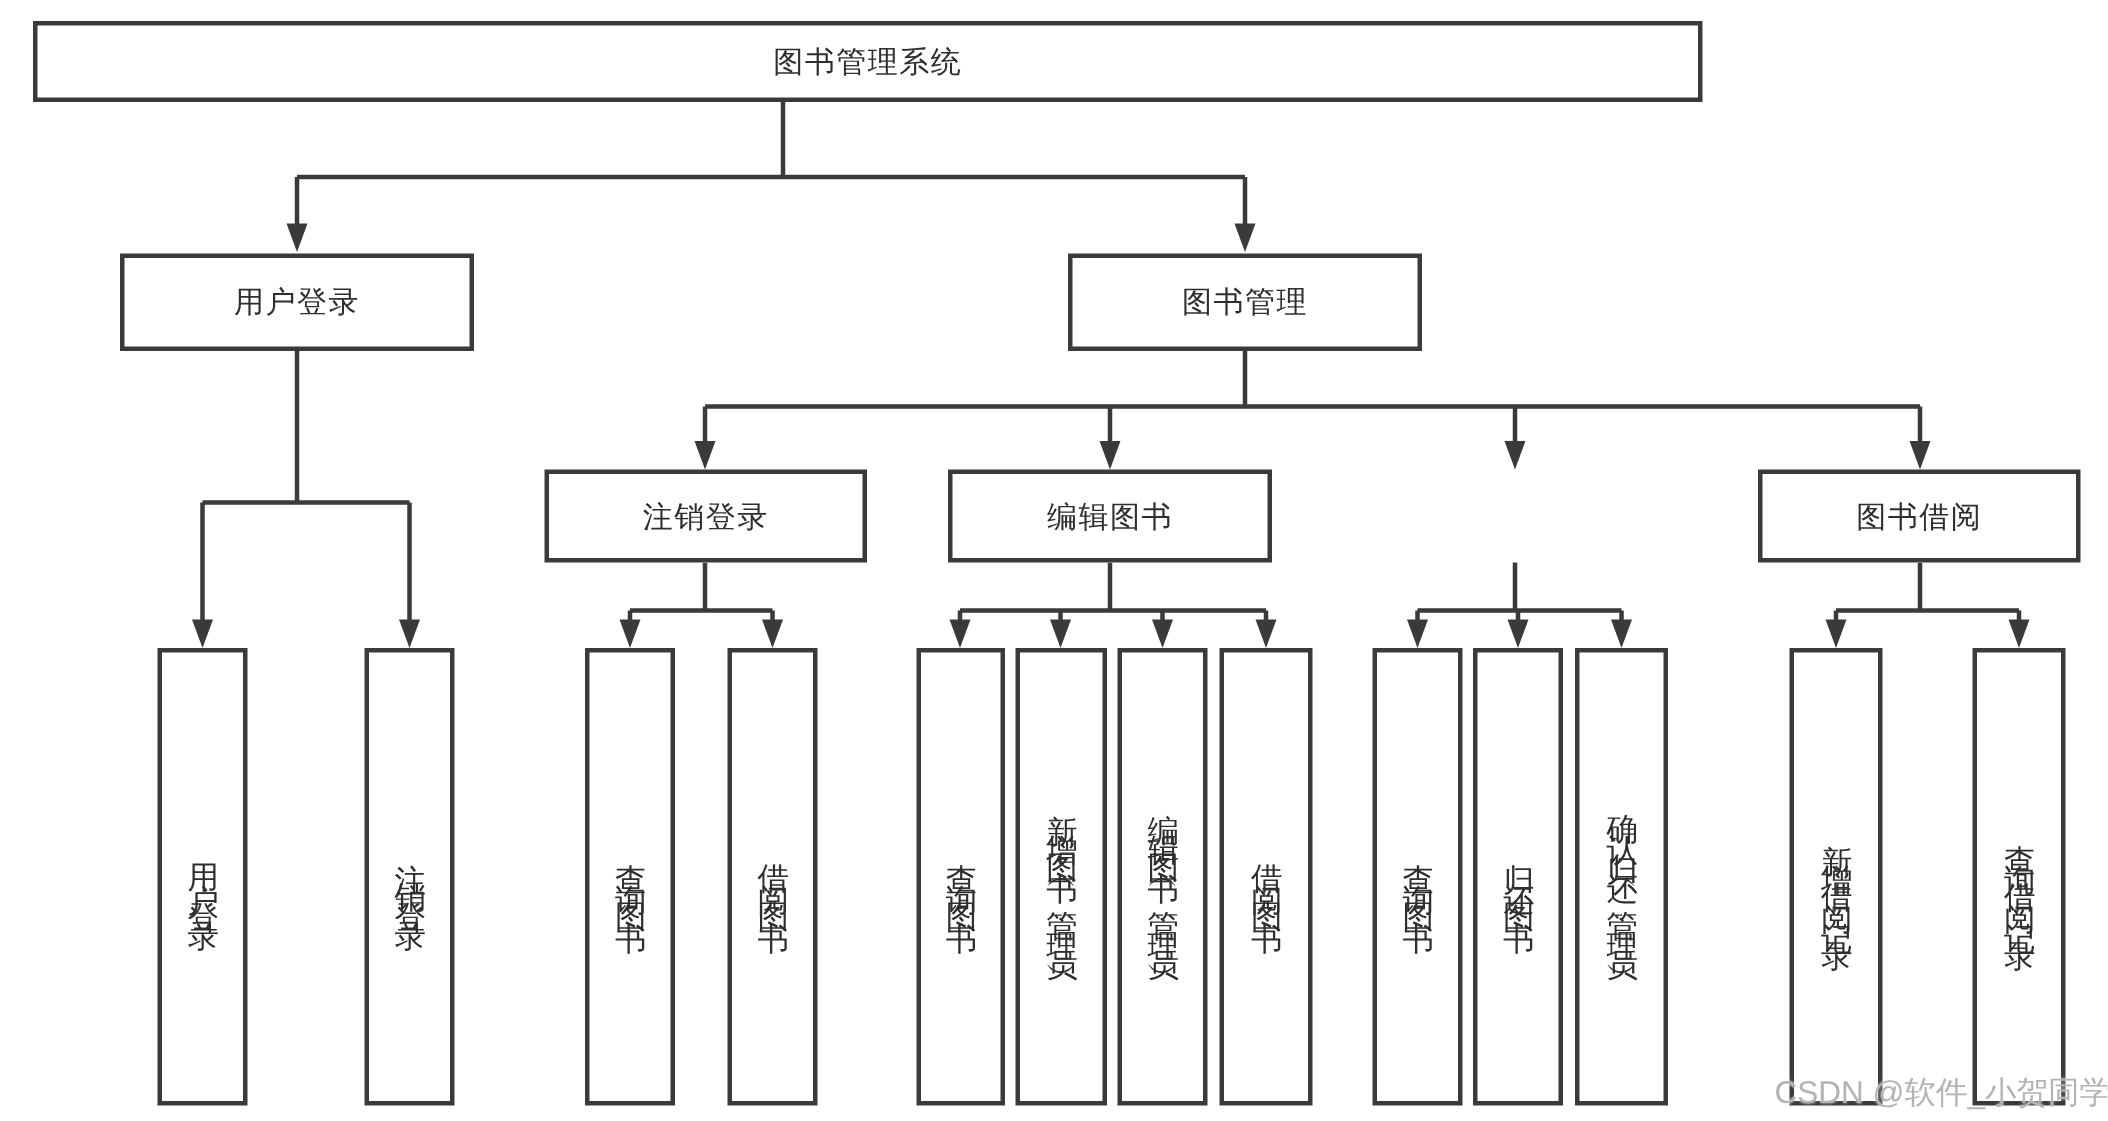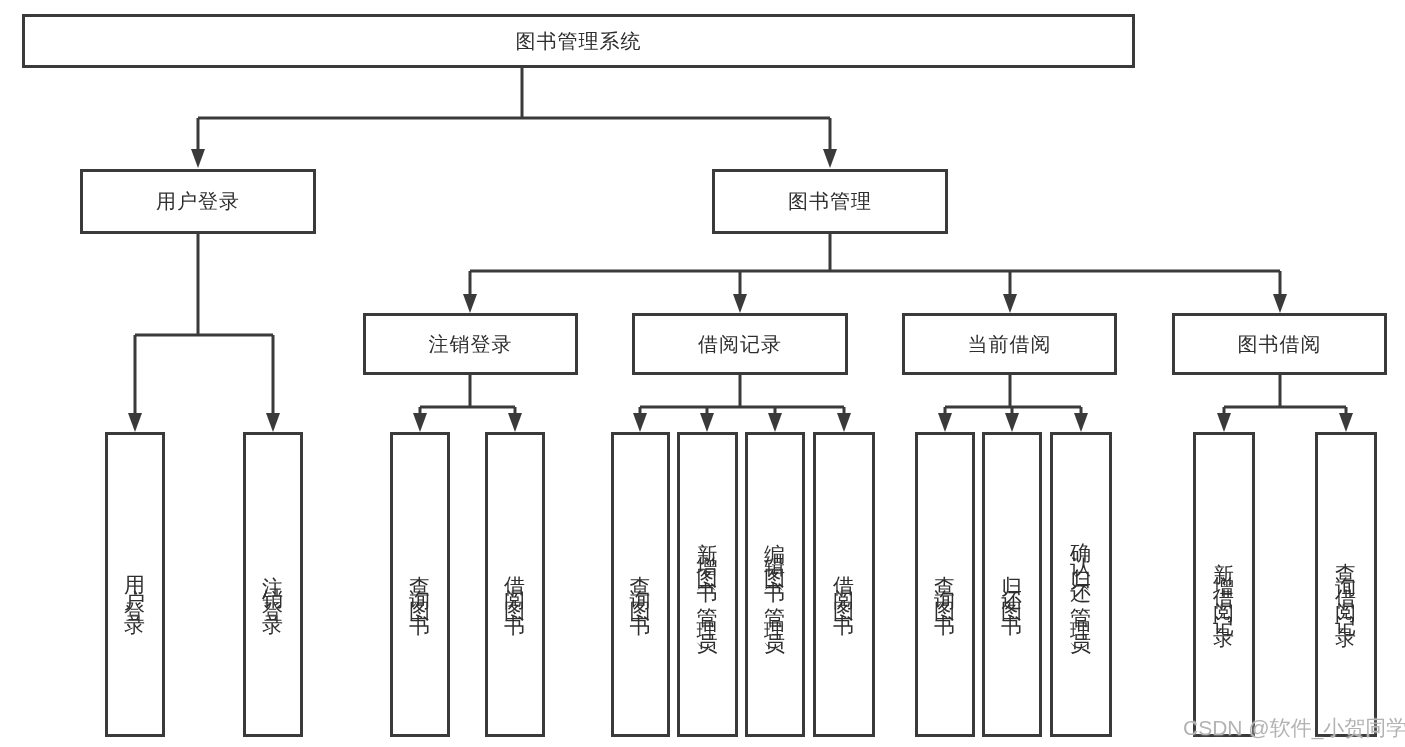--- a/index.html
+++ b/index.html
@@ -114,24 +114,21 @@
     <span>用户登录</span>
   </div>
   <div class="node hbox" style="left:712px;top:169px;width:236px;height:65px;">
     <span>图书管理</span>
   </div>
 
   <div class="node hbox" style="left:363px;top:313px;width:215px;height:62px;">
     <span>注销登录</span>
   </div>
   <div class="node hbox" style="left:632px;top:313px;width:216px;height:62px;">
-    <span>借阅记录</span>
-  </div>
-  <div class="node hbox" style="left:902px;top:313px;width:215px;height:62px;">
-    <span>当前借阅</span>
+    <span>编辑图书</span>
   </div>
   <div class="node hbox" style="left:1172px;top:313px;width:215px;height:62px;">
     <span>图书借阅</span>
   </div>
 
   <div class="node vbox" style="left:105px;width:60px;">
     <span class="vtext">用户登录</span>
   </div>
   <div class="node vbox" style="left:243px;width:60px;">
     <span class="vtext">注销登录</span>

